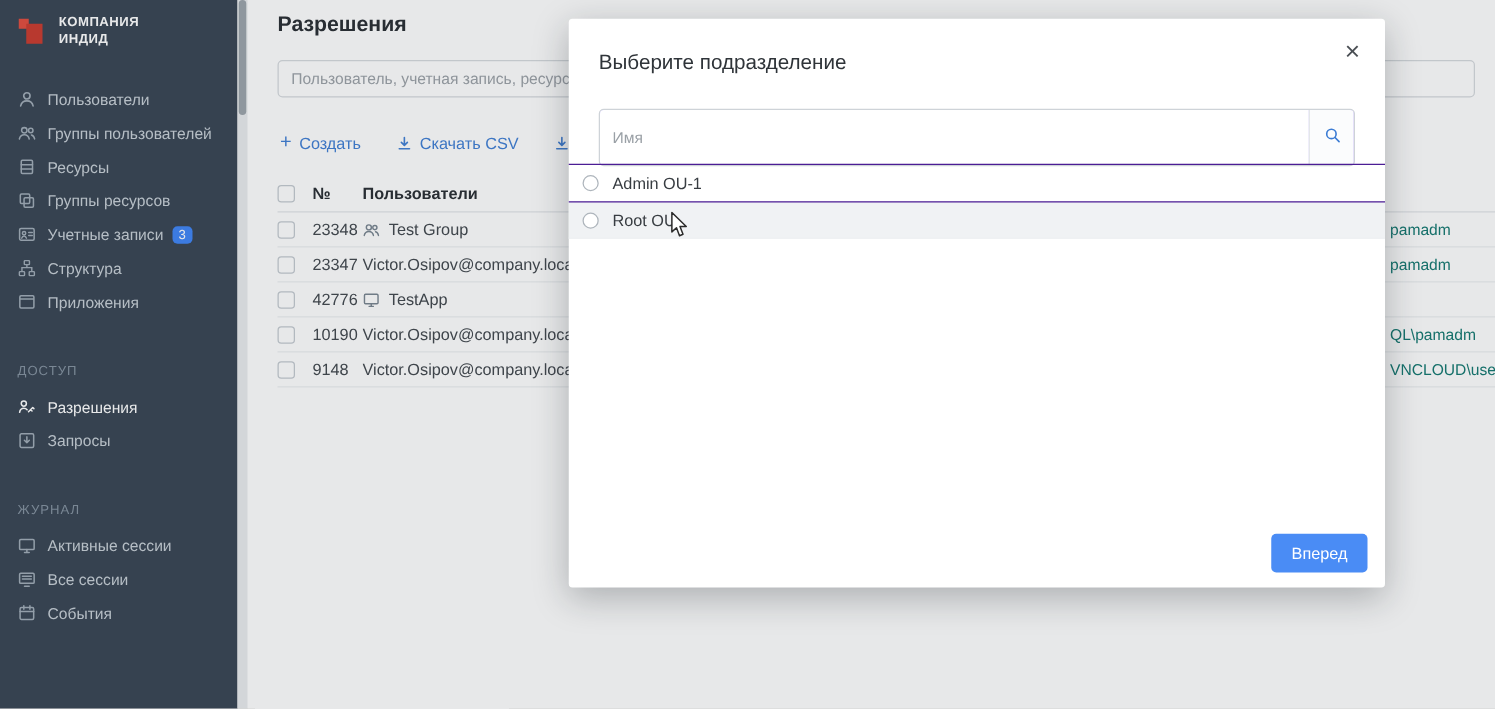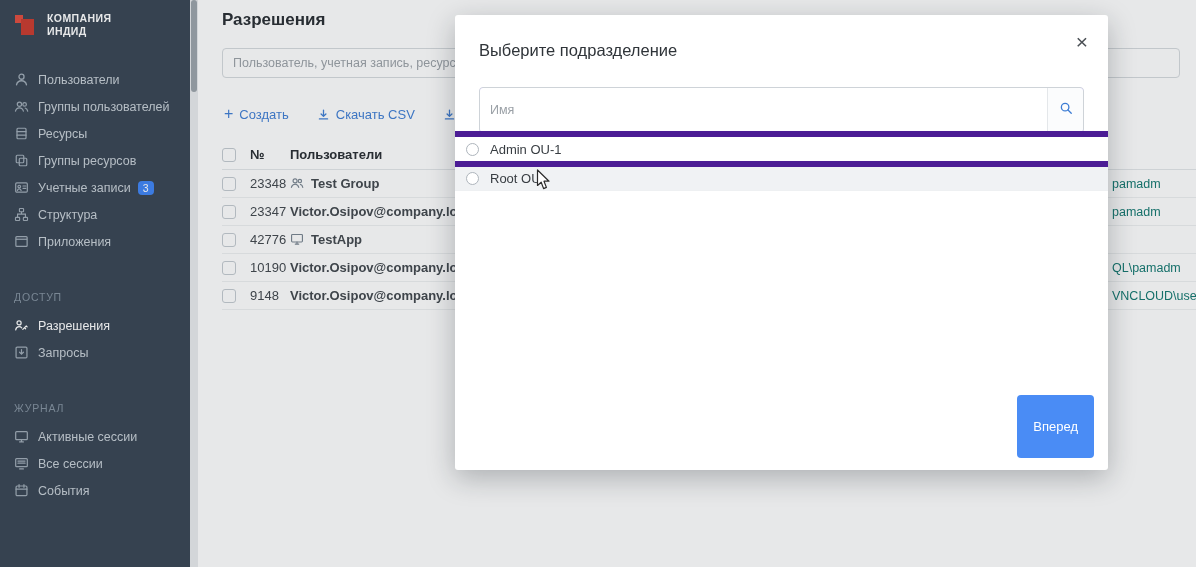--- a/index.html
+++ b/index.html
@@ -36,41 +36,41 @@
   .tb-btn { color:#3c7cd4; font-size:13px; display:flex; align-items:center; gap:6px; cursor:pointer; white-space:nowrap; }
   .tb-plus { font-size:16px; line-height:1; }
   .tb-ic { width:13px; height:13px; display:inline-flex; }
   .tb-ic svg { width:100%; height:100%; }
 
   .m-table { position:absolute; left:24px; right:0; top:140px; }
   .t-head { display:flex; align-items:center; height:30px; border-bottom:1px solid #e3e6e9; font-weight:bold; font-size:13px; color:#24292e; }
   .t-row { display:flex; align-items:center; height:28px; border-bottom:1px solid #edeff1; font-size:13px; color:#3e444a; position:relative; }
   .c-cb { width:14px; height:14px; border:1px solid #c3c9cf; border-radius:3px; background:#fff; margin-right:14px; flex:0 0 auto; cursor:pointer; }
   .c-id { width:40px; flex:0 0 auto; }
-  .c-user { display:flex; gap:7px; white-space:nowrap; overflow:hidden;font-weight:bold; }
+  .c-user { display:flex; align-items:center; gap:7px; white-space:nowrap; overflow:hidden; }
   .row-ic { width:14px; height:14px; display:inline-flex; color:#76828e; flex:0 0 auto; }
   .row-ic svg { width:100%; height:100%; }
   .c-account { position:absolute; left:890px; top:50%; transform:translateY(-50%); font-size:12.5px; color:#0f766e; white-space:nowrap; }
 
   
   .overlay { position:absolute; inset:0; background:rgba(73,80,87,0.13); z-index:5; }
   .modal { position:absolute; left:455px; top:15px; width:653px; height:455px; background:#fff; border-radius:3px; box-shadow:0 8px 28px rgba(23,28,35,.28); z-index:10; }
   .mo-title { position:absolute; left:24px; top:26px; font-size:16.5px; color:#2f3439; }
   .mo-close { position:absolute; right:20px; top:16px; font-size:21px; color:#4a4f54; cursor:pointer; line-height:1; }
   .mo-search { position:absolute; left:24px; right:24px; top:72px; height:46px; border:1px solid #ced3d8; border-radius:4px; display:flex; background:#c4b5fd; overflow:hidden; }
   .mo-search input { flex:1; border:0; outline:0; padding:0 10px; font-size:12.5px; color:#333; font-family:"Liberation Sans", sans-serif; }
   .mo-search input::placeholder { color:#9aa0a6; }
   .mo-search-btn { width:36px; border-left:1px solid #e4e7ea; display:flex; align-items:center; justify-content:center; cursor:pointer; background:#fbfcfd; color:#3c7cd4; }
   .mo-search-btn svg { width:14px; height:14px; }
   .mo-list { position:absolute; left:0; right:0; top:116px; }
-  .mo-row { display:flex; align-items:center; height:30px; padding:0 24px 0 11px; border-top:6px solid #4c1d95; font-size:13px; color:#383d42; cursor:pointer; }
+  .mo-row { display:flex; align-items:center; height:30px; padding:0 24px 0 11px; border-top:1px solid #4c1d95; font-size:13px; color:#383d42; cursor:pointer; }
   .mo-row:last-child { border-bottom:1px solid #eef0f2; }
   .mo-row.hover { background:#f0f2f4; }
   .radio { width:13px; height:13px; border:1px solid #aeb5bc; border-radius:50%; background:#fff; margin-right:11px; flex:0 0 auto; cursor:pointer; }
-  .next-btn { position:absolute; right:14px; bottom:12px; background:#4a8cf5; color:#fff; border:0; border-radius:4px; font-size:13px; padding:24px 16px; cursor:pointer; font-family:"Liberation Sans", sans-serif; }
+  .next-btn { position:absolute; right:14px; bottom:12px; background:#4a8cf5; color:#fff; border:0; border-radius:4px; font-size:13px; padding:8px 16px; cursor:pointer; font-family:"Liberation Sans", sans-serif; }
 
   .cursor { position:absolute; left:536px; top:169px; z-index:20; pointer-events:none; }
 </style>
 </head>
 <body>
 
 <div class="page">
 
   <aside class="sidebar">
     <div class="logo">

